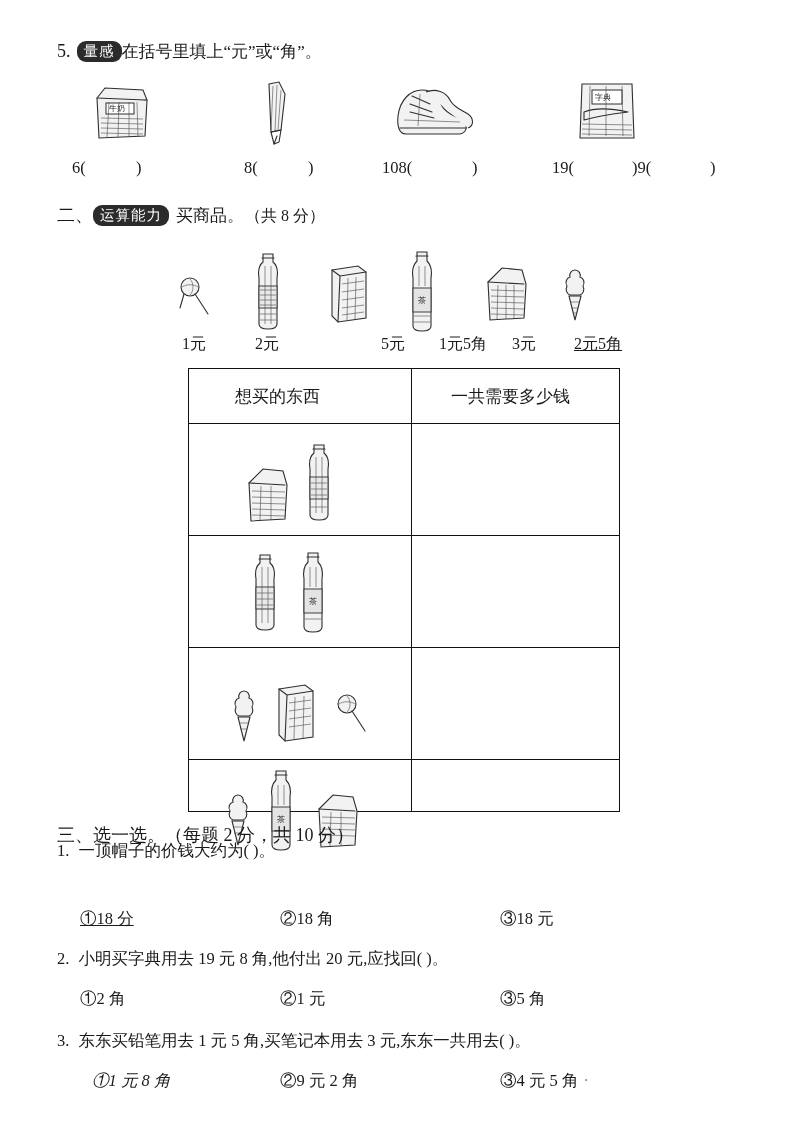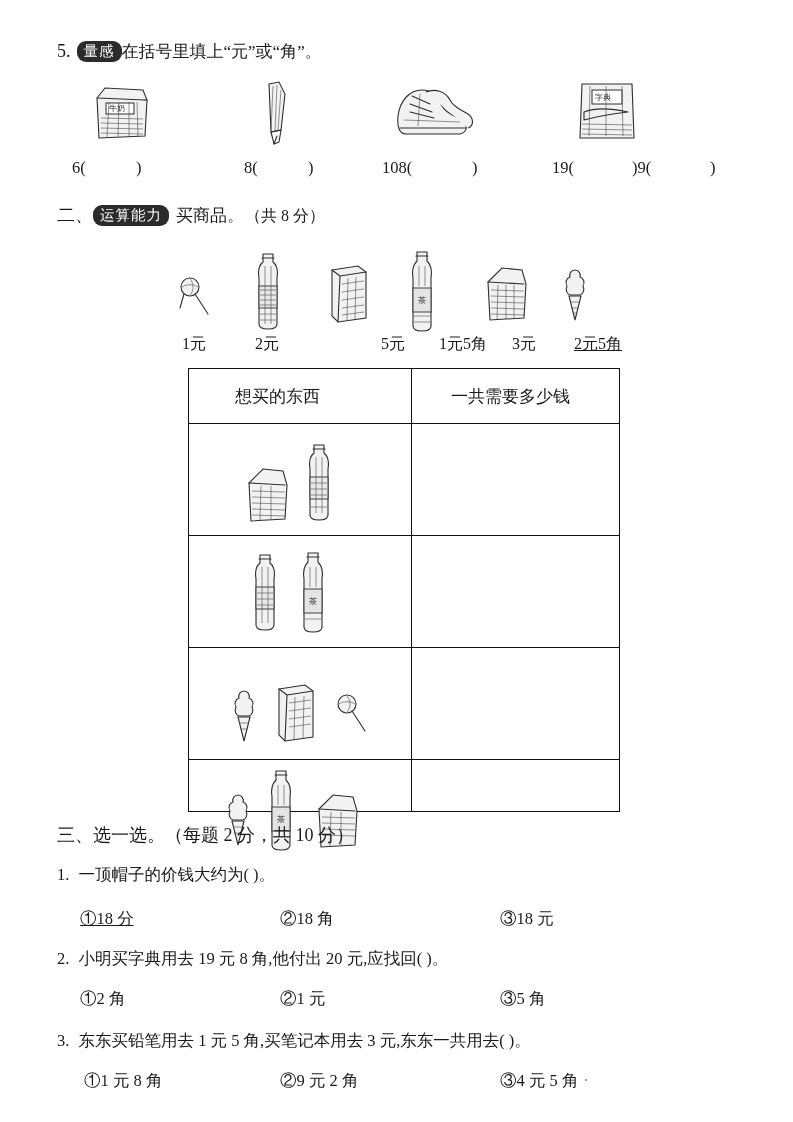--- a/index.html
+++ b/index.html
@@ -429,21 +429,21 @@
               <path d="M32 23 L32 57"></path>
             </g>
         </g>
       </svg>
     </div>
     <div class="cellimgs" style="left:240px;top:398px;width:180px;height:44px;"></div>
   </div>
 
   <div class="sec t t18" id="h3">三、选一选。（每题 2 分，共 10 分）</div>
 
-  <div class="qline" style="top:864px;">
+  <div class="qline" style="top:840px;">
     <span>1.</span>
     <span style="margin-left:5px;">一顶帽子的价钱大约为(          )。</span>
   </div>
   <div class="opts" style="top:908px;">
     <span style="left:0px;text-decoration:underline;">①18 分</span>
     <span style="left:200px;">②18 角</span>
     <span style="left:420px;">③18 元</span>
   </div>
 
   <div class="qline" style="top:948px;">
@@ -454,18 +454,18 @@
     <span style="left:0px;">①2 角</span>
     <span style="left:200px;">②1 元</span>
     <span style="left:420px;">③5 角</span>
   </div>
 
   <div class="qline" style="top:1030px;">
     <span>3.</span>
     <span style="margin-left:5px;">东东买铅笔用去 1 元 5 角,买笔记本用去 3 元,东东一共用去(        )。</span>
   </div>
   <div class="opts" style="top:1070px;">
-    <span style="left:4px;">①1 元 8 角</span>
+    <span style="left:12px;font-style:italic;">①1 元 8 角</span>
     <span style="left:200px;">②9 元 2 角</span>
     <span style="left:420px;">③4 元 5 角ᆞ</span>
   </div>
 
 </div>
 
 </body></html>

